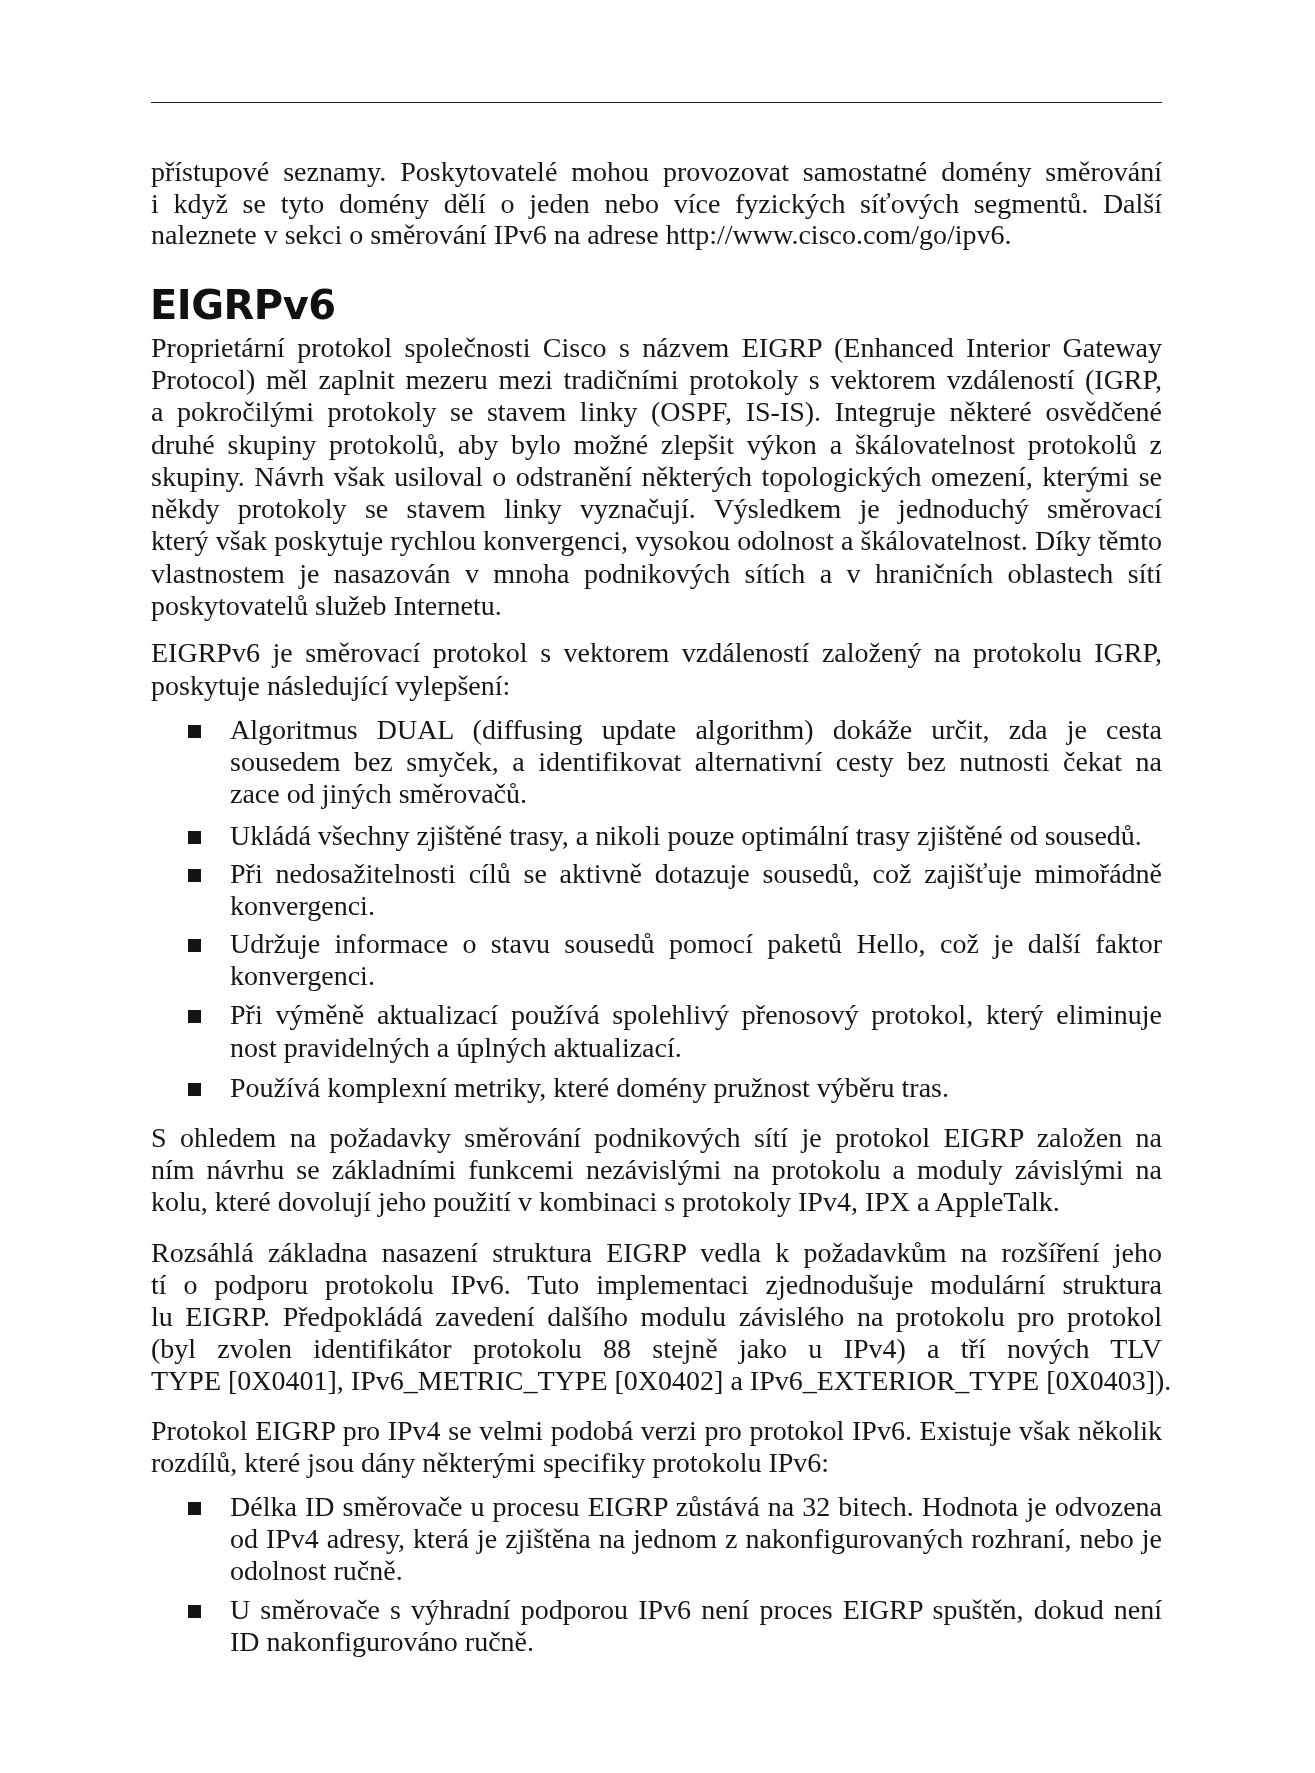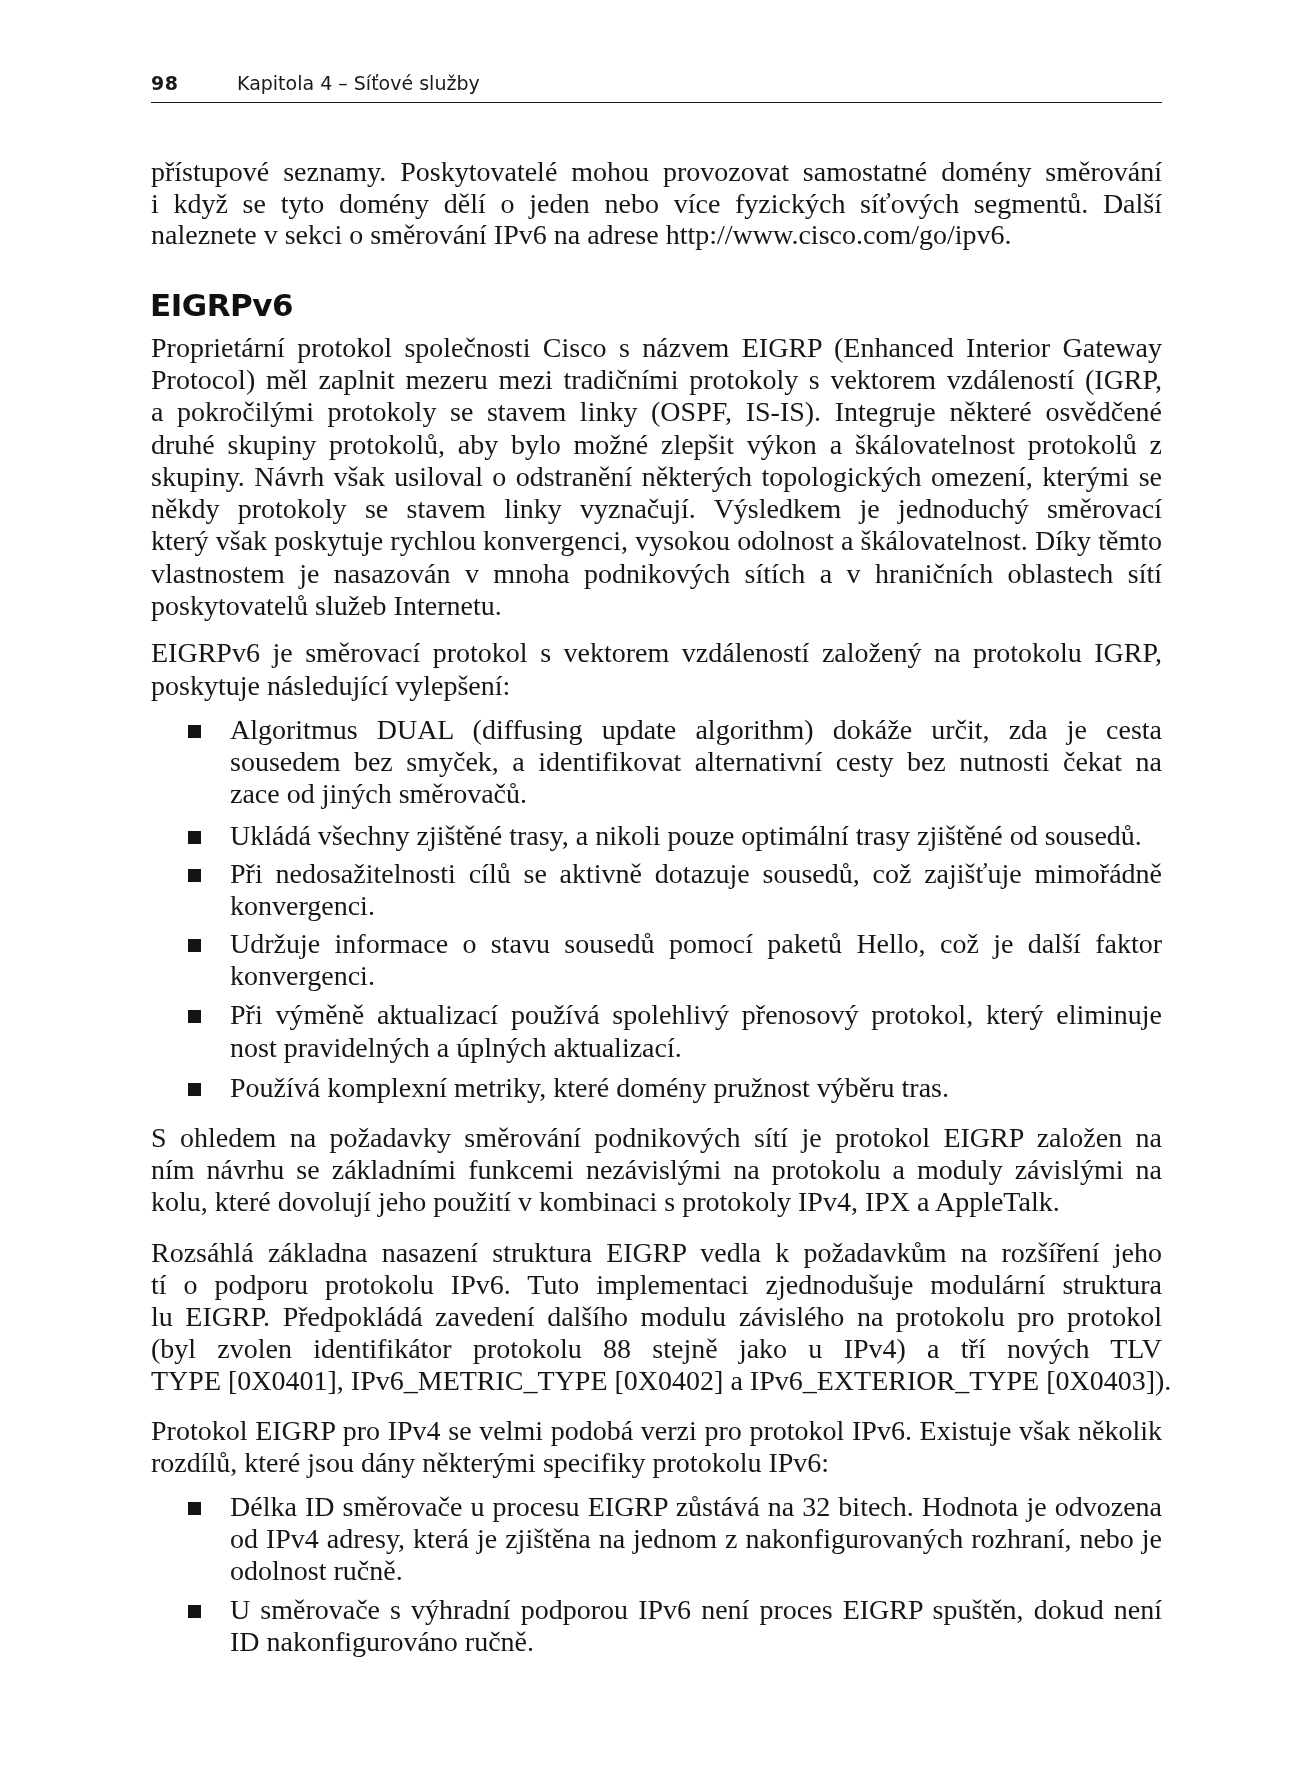--- a/index.html
+++ b/index.html
@@ -4,37 +4,33 @@
 <style>
   html, body { margin: 0; padding: 0; background: #ffffff; }
   body { width: 1315px; height: 1773px; position: relative; overflow: hidden; color: #111; }
   .page { position: absolute; left: 0; top: 0; width: 1315px; height: 1773px; background: #fff; }
   .running-head { position: absolute; left: 151px; top: 70px; width: 1011px; height: 30px;
     font-family: "DejaVu Sans", sans-serif; font-size: 19px; color: #1a1a1a; }
   .running-head .pno { position: absolute; left: 0; top: 2px; font-weight: bold; letter-spacing: 0.5px; }
   .running-head .chap { position: absolute; left: 86px; top: 2px; }
   .rule { position: absolute; left: 151px; top: 102px; width: 1011px; height: 0; border-top: 1.6px solid #1a1a1a; }
   .heading { position: absolute; left: 150px; top: 287px; font-family: "DejaVu Sans", sans-serif;
-    font-weight: bold; font-size: 31px; letter-spacing: -0.5px; color: #111; line-height: 36px; }
+    font-weight: bold; font-size: 40px; letter-spacing: -0.5px; color: #111; line-height: 36px; }
   .ln { position: absolute; height: 30px; line-height: 30px; white-space: nowrap;
     font-family: "Liberation Serif", serif; font-size: 28px; color: #161616; }
   .ln.j { text-align: justify; text-align-last: justify; white-space: normal; overflow: hidden; }
   .body-ln { left: 151px; width: 1011px; }
   .bul-ln { left: 230px; width: 932px; }
   .bullet { position: absolute; left: 188px; width: 13px; height: 13px; background: #141414; }
 </style>
 </head>
 <body>
 
 <div class="page">
 
-  <div class="running-head">
-    <span class="pno">98</span>
-    <span class="chap">Kapitola 4 – Síťové služby</span>
-  </div>
   <div class="rule"></div>
 
   <div>
     <div class="ln j body-ln" style="top:157px">přístupové seznamy. Poskytovatelé mohou provozovat samostatné domény směrování OSPF,</div>
     <div class="ln j body-ln" style="top:189px">i když se tyto domény dělí o jeden nebo více fyzických síťových segmentů. Další informace</div>
     <div class="ln body-ln" style="top:220px">naleznete v sekci o směrování IPv6 na adrese http://www.cisco.com/go/ipv6.</div>
   </div>
 
   <div class="heading">EIGRPv6</div>
 

